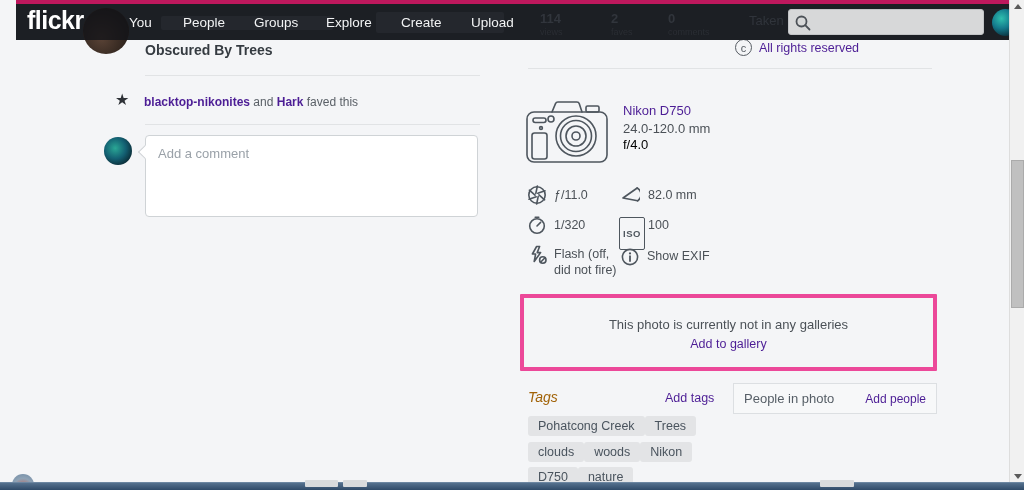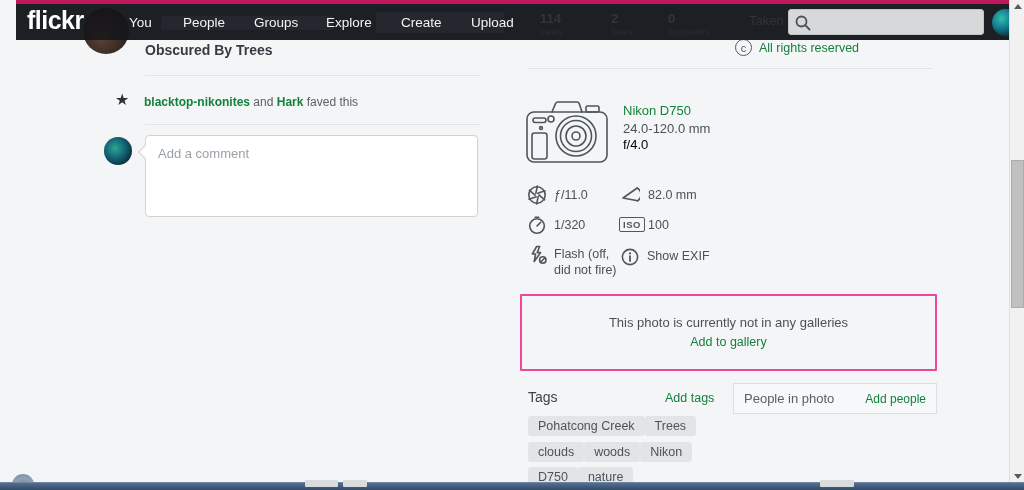--- a/index.html
+++ b/index.html
@@ -24,44 +24,44 @@
   
   .owner-avatar { position:absolute; left:83px; top:8px; width:46px; height:46px; border-radius:50%; z-index:3; overflow:hidden;
     background:radial-gradient(circle at 40% 65%, #5a4336 0%, #3a2c24 45%, #17120f 100%); cursor:pointer; }
   .owner-avatar::after { content:""; position:absolute; left:0; top:0; width:100%; height:32px; background:rgba(18,20,24,0.82); }
 
   
   .photo-title { position:absolute; left:145px; top:42px; font-size:14px; font-weight:bold; color:#353b41; }
   .divider { position:absolute; height:1px; background:#e1e3e5; }
   .star-ico { position:absolute; left:115px; top:90px; font-size:16px; color:#2d3136; }
   .fave-line { position:absolute; left:144px; top:95px; font-size:12px; color:#5a6067; }
-  .link { color:#15803d; cursor:pointer; }
+  .link { color:#4c1d95; cursor:pointer; }
   .fave-line .link { font-weight:bold; }
   .comment-avatar { position:absolute; left:104px; top:137px; width:28px; height:28px; border-radius:50%;
     background:radial-gradient(circle at 40% 40%, #2aa795 0%, #135f72 45%, #0a2730 80%, #051317 100%); }
   .comment-box { position:absolute; left:145px; top:135px; width:333px; height:82px; background:#ffffff; border:1px solid #cfd3d6; border-radius:4px; }
   .comment-notch { position:absolute; left:-6px; top:11px; width:10px; height:10px; background:#ffffff; border-left:1px solid #cfd3d6; border-bottom:1px solid #cfd3d6; transform:rotate(45deg); }
   .comment-input { width:100%; height:100%; border:none; outline:none; resize:none; background:transparent; font-family:"Liberation Sans",sans-serif; font-size:13px; color:#444; padding:10px 12px; }
   .comment-input::placeholder { color:#9aa1a8; }
 
   
   .rights-row { position:absolute; left:735px; top:39px; display:flex; align-items:center; gap:7px; }
   .c-ico { width:17px; height:17px; border:1.5px solid #565c63; border-radius:50%; color:#565c63; font-size:11px; display:flex; align-items:center; justify-content:center; }
   .rights-label { font-size:12.5px; }
   .camera-ico { position:absolute; left:524px; top:95px; }
   .cam-model { position:absolute; left:623px; top:103px; font-size:13px; }
   .cam-lens { position:absolute; left:623px; top:121px; font-size:13px; color:#4b5157; }
   .cam-ap { position:absolute; left:623px; top:137px; font-size:13px; color:#000000; }
   .exif-ico { position:absolute; }
   .exif-txt { position:absolute; font-size:12.5px; color:#4b5157; }
-  .iso-badge { position:absolute; left:619px; top:217px; border:1.5px solid #4e565e; border-radius:2px; color:#4e565e; font-size:9.5px; font-weight:bold; padding:1px 3px; letter-spacing:0.5px; }
-  .gal-box { position:absolute; left:520px; top:294px; width:417px; height:77px; border:2px solid #ec4899; border-radius:1px; text-align:center; }
+  .iso-badge { position:absolute; left:619px; top:217px; border:1.5px solid #4e565e; border-radius:2px; color:#4e565e; font-size:9.5px; font-weight:bold; padding:10px 3px; letter-spacing:0.5px; }
+  .gal-box { position:absolute; left:520px; top:294px; width:417px; height:77px; border:4px solid #ec4899; border-radius:1px; text-align:center; }
   .gal-msg { margin-top:19px; font-size:13px; color:#4b5157; }
   .gal-link { margin-top:5px; font-size:12.5px; }
-  .tags-head { position:absolute; left:528px; top:389px; font-size:14px; color:#404040; }
+  .tags-head { position:absolute; left:528px; top:389px; font-size:14px; color:#a16207;font-style:italic; }
   .tags-add { position:absolute; left:665px; top:391px; font-size:12.5px; }
   .people-box { position:absolute; left:733px; top:383px; width:204px; height:31px; border:1px solid #dcdfe2; background:#f7f8f9; display:flex; align-items:center; justify-content:space-between; padding:0 10px; }
   .people-head { font-size:13px; color:#565e66; }
   .people-add { font-size:12px; }
   .pill-row { position:absolute; left:528px; display:flex; gap:0; }
   .pill { background:#e3e4e6; border-radius:3px; padding:3px 10px; font-size:12.5px; color:#4a545e; cursor:pointer; white-space:nowrap; }
 
   
   .scrollbar { position:absolute; right:0; top:0; width:15px; height:483px; background:#f1f1f1; border-left:1px solid #dddddd; z-index:10; }
   .sb-arrow { position:absolute; left:4px; width:0; height:0; border-left:4px solid transparent; border-right:4px solid transparent; }

